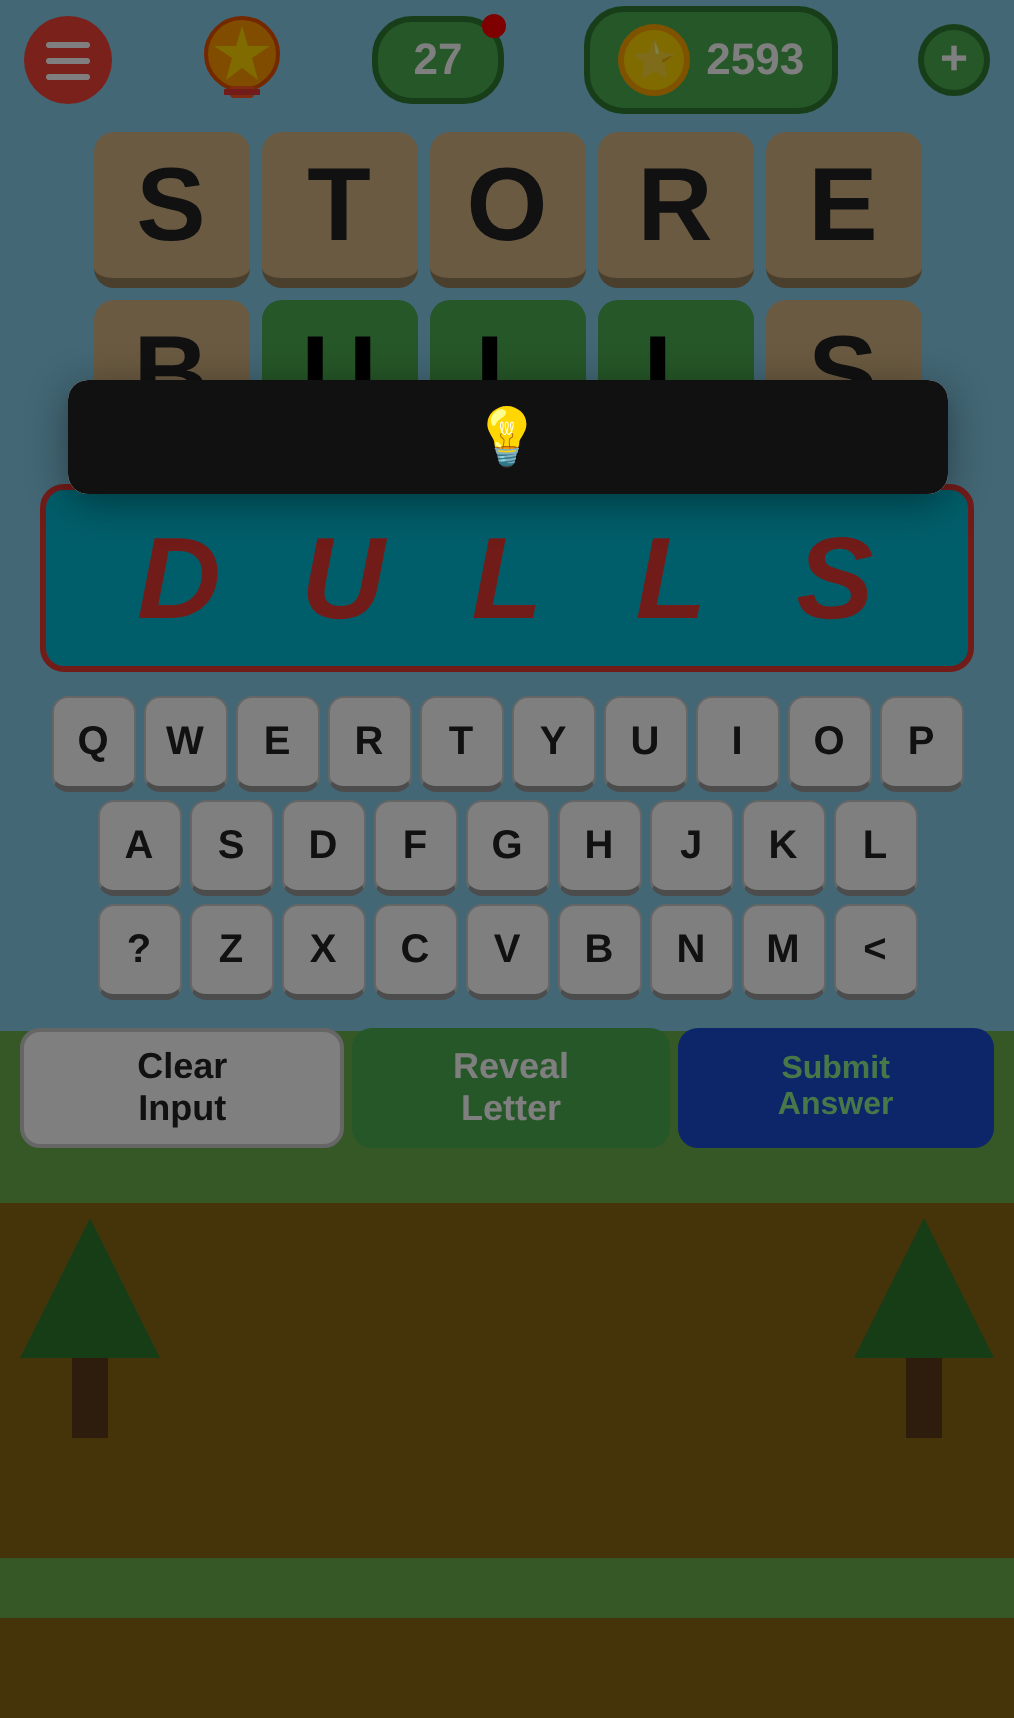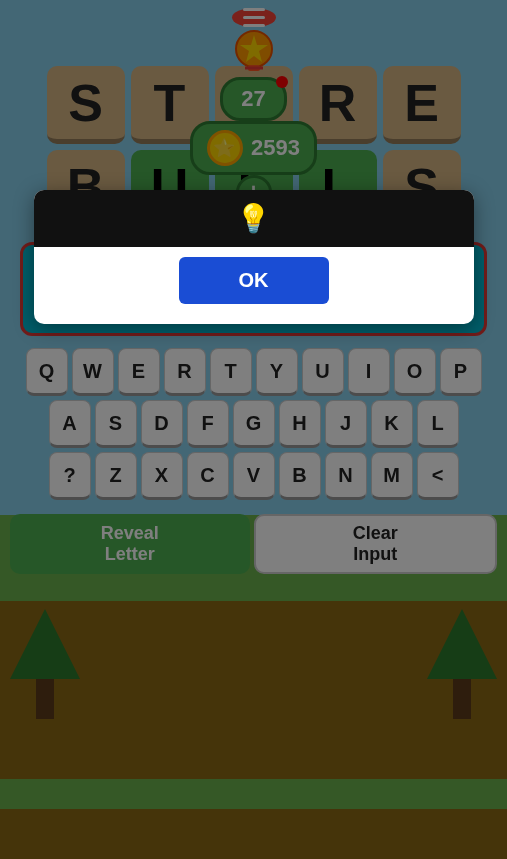--- a/index.html
+++ b/index.html
@@ -44,21 +44,20 @@
     
     .header {
       position: relative;
       z-index: 10;
       display: flex;
       align-items: center;
       justify-content: space-between;
       padding: 8px 12px;
       background: transparent;
       height: 60px;
-      flex-direction: column;
     }
 
     .menu-btn {
       background: #f44336;
       border-radius: 50%;
       width: 44px;
       height: 44px;
       display: flex;
       flex-direction: column;
       align-items: center;
@@ -411,23 +410,20 @@
     <div class="tile tile-green">L</div>
     <div class="tile tile-green">L</div>
     <div class="tile tile-tan">S</div>
   </div>
 </div>
 
 <div class="modal-overlay">
   <div class="modal">
     <div class="modal-header">
       <span class="lightbulb-icon">💡</span>
-    </div>
-    <div class="modal-footer">
-      <button class="ok-btn">OK</button>
     </div>
   </div>
 </div>
 
 <div class="current-word-area">
   <div class="current-word-display">
     <div class="word-letter">D</div>
     <div class="word-letter">U</div>
     <div class="word-letter">L</div>
     <div class="word-letter">L</div>
@@ -466,15 +462,16 @@
     <div class="key">C</div>
     <div class="key">V</div>
     <div class="key">B</div>
     <div class="key">N</div>
     <div class="key">M</div>
     <div class="key">&lt;</div>
   </div>
 </div>
 
 <div class="bottom-buttons">
+  <button class="bottom-btn btn-clear">Clear<br>Input</button>
   <button class="bottom-btn btn-reveal">Reveal<br>Letter</button>
-  <button class="bottom-btn btn-clear">Clear<br>Input</button>
+  <button class="bottom-btn btn-submit">Submit<br>Answer</button>
 </div>
 
 </body></html>

